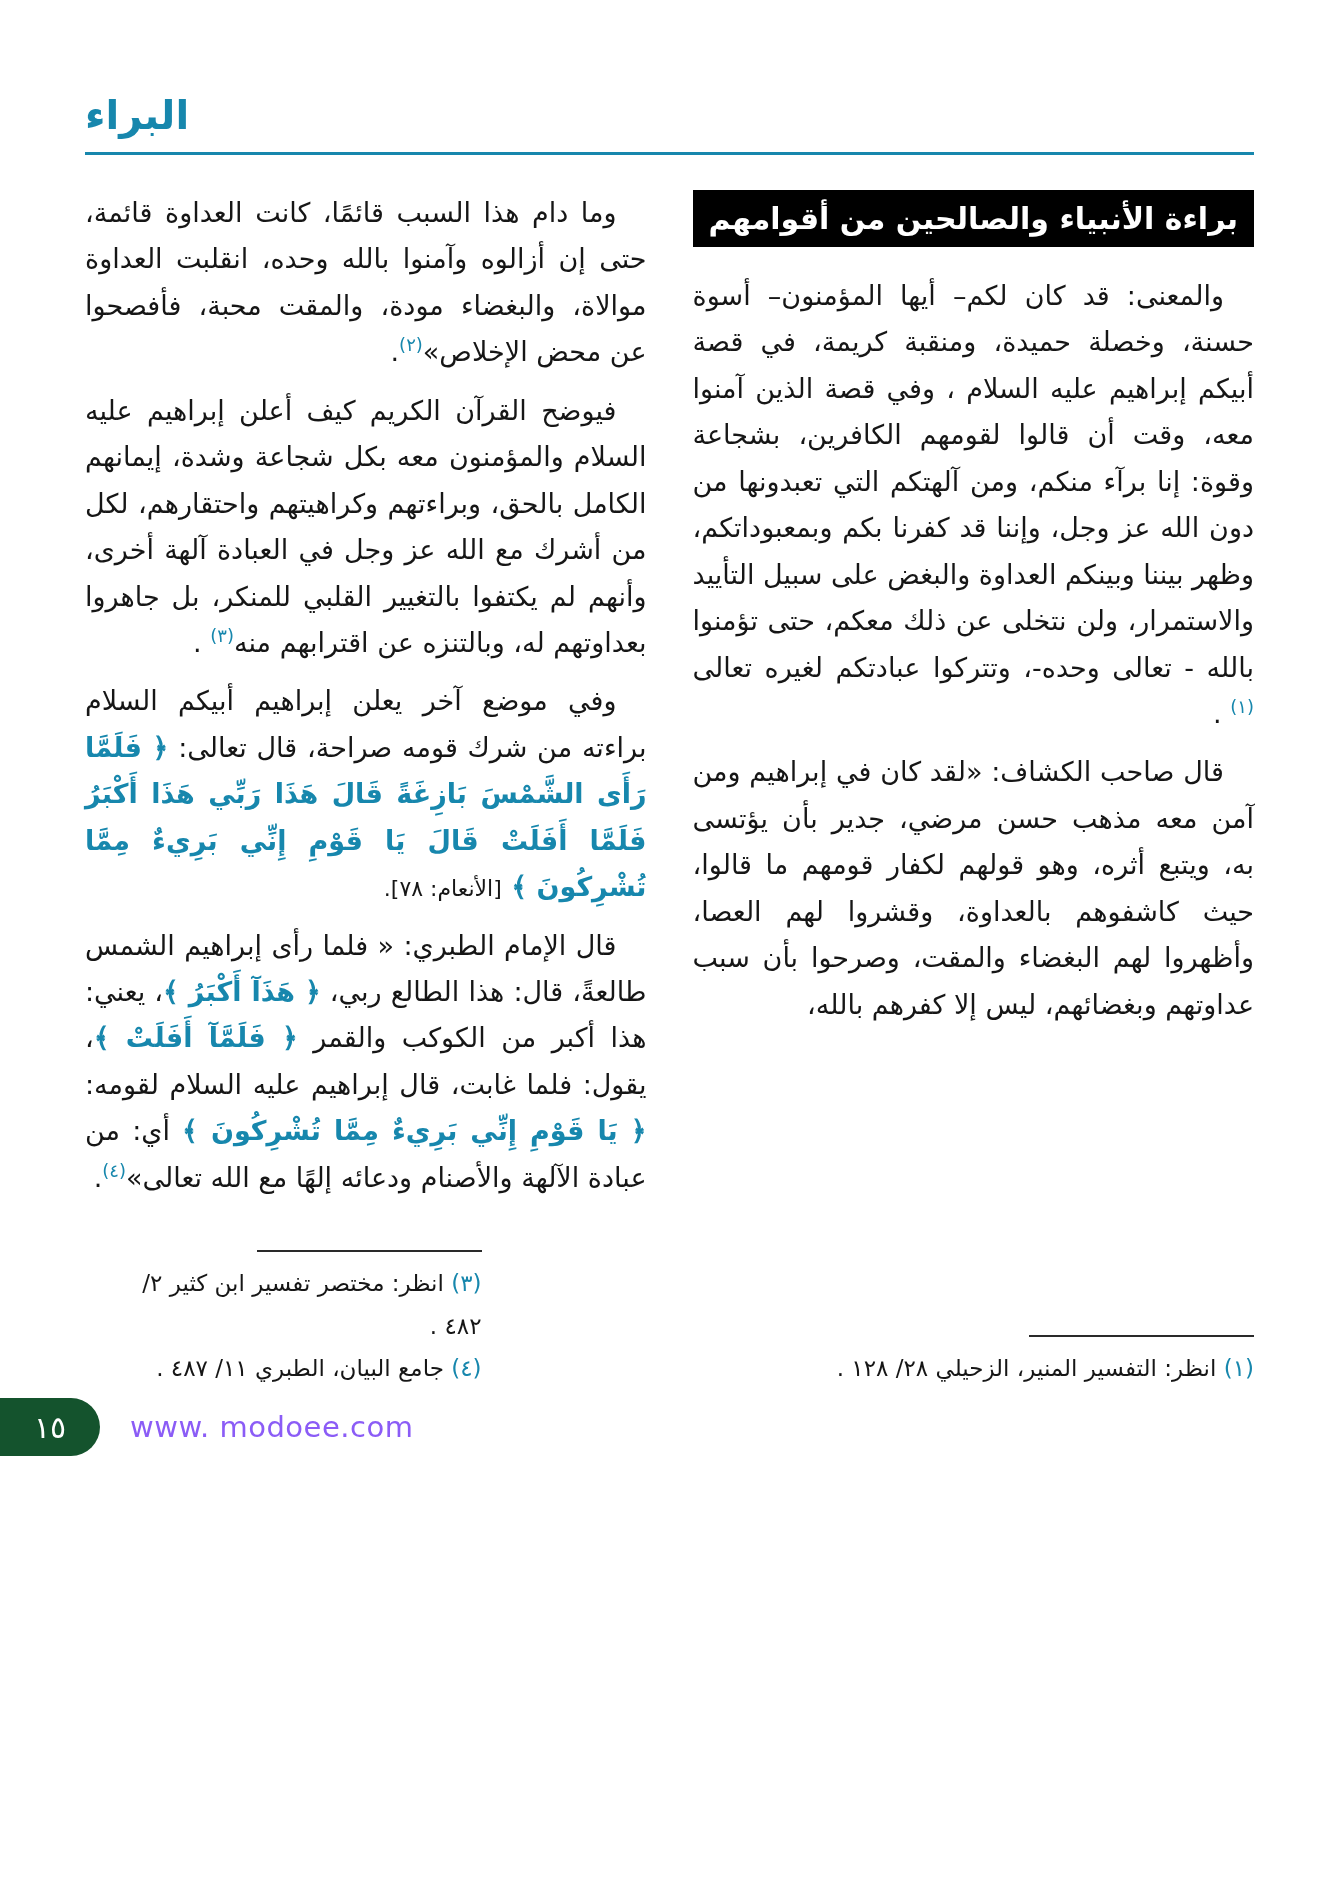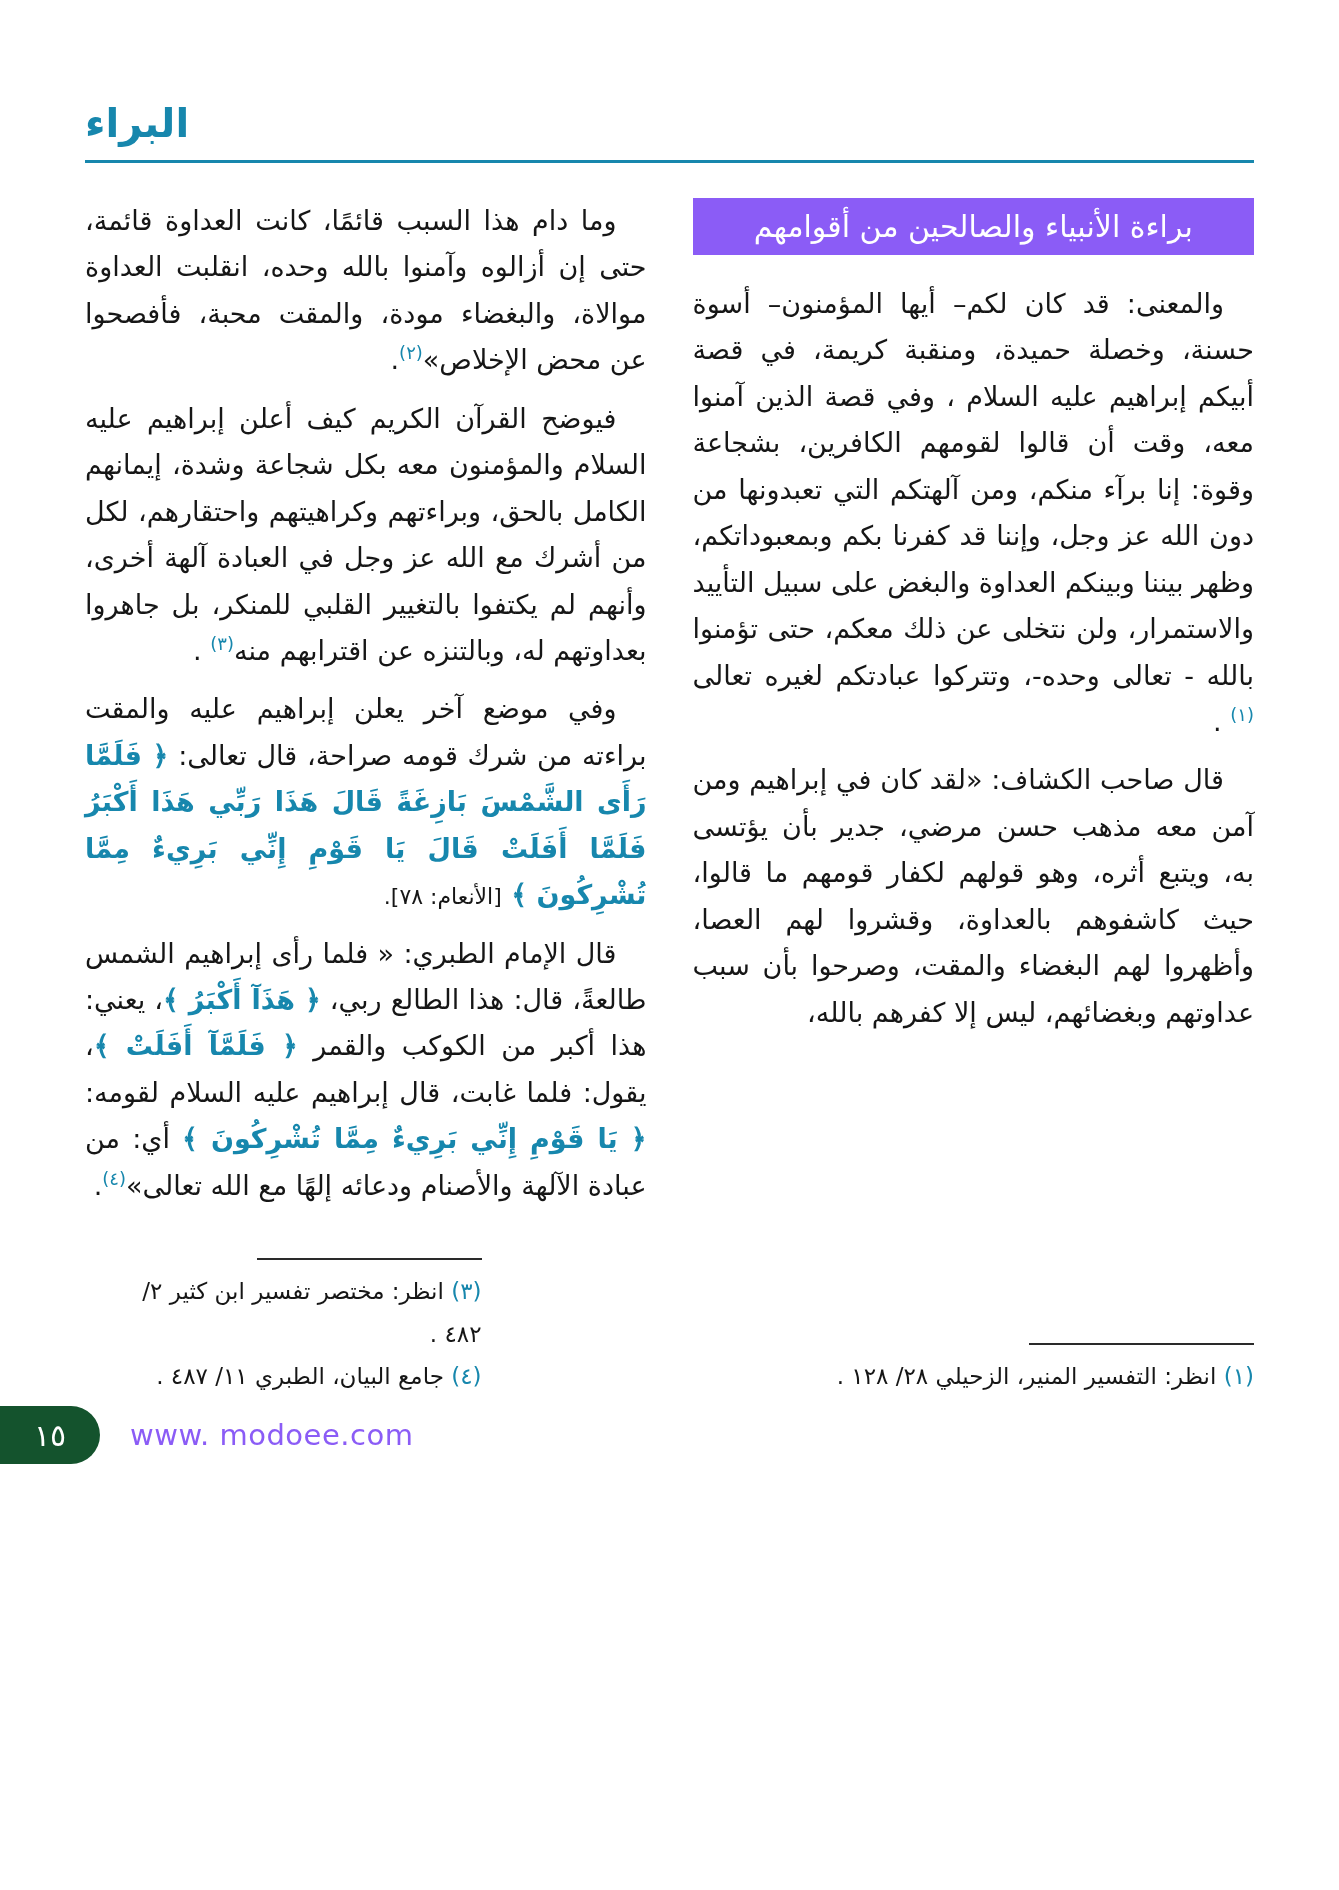--- a/index.html
+++ b/index.html
@@ -8,21 +8,21 @@
     font-family: "DejaVu Sans", "Liberation Sans", sans-serif;
     color: #161616;
   }
   .page {
     position: relative;
     width: 1339px;
     height: 1482px;
     background: #ffffff;
     direction: rtl;
     overflow: hidden;
-    margin: 8px auto;
+    margin: 0 auto;
   }
   
   .running-head {
     position: absolute;
     top: 92px;
     left: 85px;
     color: #1787ad;
     font-size: 40px;
     font-weight: bold;
     direction: rtl;
@@ -46,24 +46,24 @@
     gap: 46px;
   }
   .col {
     flex: 1;
     display: flex;
     flex-direction: column;
     min-width: 0;
     justify-content: center;
   }
   .section-box {
-    background: #8b5cf6;
+    background: #000000;
     color: #ffffff;
     text-align: center;
-    font-weight: normal;
+    font-weight: bold;
     font-size: 30px;
     padding: 11px 8px;
     margin-bottom: 26px;
   }
   .subheading {
     color: #1787ad;
     font-weight: bold;
     font-size: 30px;
     line-height: 1.8;
     text-align: justify;
@@ -164,21 +164,21 @@
       </div>
 
     </section>
 
     <section class="col col-left">
 
       <p class="para"><span>وما دام هذا السبب قائمًا، كانت العداوة قائمة، حتى إن أزالوه وآمنوا بالله وحده، انقلبت العداوة موالاة، والبغضاء مودة، والمقت محبة، فأفصحوا عن محض الإخلاص»</span><sup class="fn-mark">(٢)</sup><span>.</span></p>
 
       <p class="para"><span>فيوضح القرآن الكريم كيف أعلن إبراهيم عليه السلام والمؤمنون معه بكل شجاعة وشدة، إيمانهم الكامل بالحق، وبراءتهم وكراهيتهم واحتقارهم، لكل من أشرك مع الله عز وجل في العبادة آلهة أخرى، وأنهم لم يكتفوا بالتغيير القلبي للمنكر، بل جاهروا بعداوتهم له، وبالتنزه عن اقترابهم منه</span><sup class="fn-mark">(٣)</sup><span> .</span></p>
 
-      <p class="para"><span>وفي موضع آخر يعلن إبراهيم عليه والمقت براءته من شرك قومه صراحة، قال تعالى: </span><span class="quran">﴿ فَلَمَّا رَأَى الشَّمْسَ بَازِغَةً قَالَ هَذَا رَبِّي هَذَا أَكْبَرُ فَلَمَّا أَفَلَتْ قَالَ يَا قَوْمِ إِنِّي بَرِيءٌ مِمَّا تُشْرِكُونَ ﴾ </span><span class="ref">[الأنعام: ٧٨].</span></p>
+      <p class="para"><span>وفي موضع آخر يعلن إبراهيم أبيكم السلام براءته من شرك قومه صراحة، قال تعالى: </span><span class="quran">﴿ فَلَمَّا رَأَى الشَّمْسَ بَازِغَةً قَالَ هَذَا رَبِّي هَذَا أَكْبَرُ فَلَمَّا أَفَلَتْ قَالَ يَا قَوْمِ إِنِّي بَرِيءٌ مِمَّا تُشْرِكُونَ ﴾ </span><span class="ref">[الأنعام: ٧٨].</span></p>
 
       <p class="para"><span>قال الإمام الطبري: « فلما رأى إبراهيم الشمس طالعةً، قال: هذا الطالع ربي، </span><span class="quran">﴿ هَذَآ أَكْبَرُ ﴾</span><span>، يعني: هذا أكبر من الكوكب والقمر </span><span class="quran">﴿ فَلَمَّآ أَفَلَتْ ﴾</span><span>، يقول: فلما غابت، قال إبراهيم عليه السلام لقومه: </span><span class="quran">﴿ يَا قَوْمِ إِنِّي بَرِيءٌ مِمَّا تُشْرِكُونَ ﴾</span><span> أي: من عبادة الآلهة والأصنام ودعائه إلهًا مع الله تعالى»</span><sup class="fn-mark">(٤)</sup><span>.</span></p>
 
       <div class="footnotes">
         <div class="fn-rule"></div>
         <p class="fn-line"><span class="fn-num">(٣)</span>&nbsp;<span>انظر: مختصر تفسير ابن كثير ٢/ ٤٨٢ .</span></p>
         <p class="fn-line"><span class="fn-num">(٤)</span>&nbsp;<span>جامع البيان، الطبري ١١/ ٤٨٧ .</span></p>
       </div>
 
     </section>

